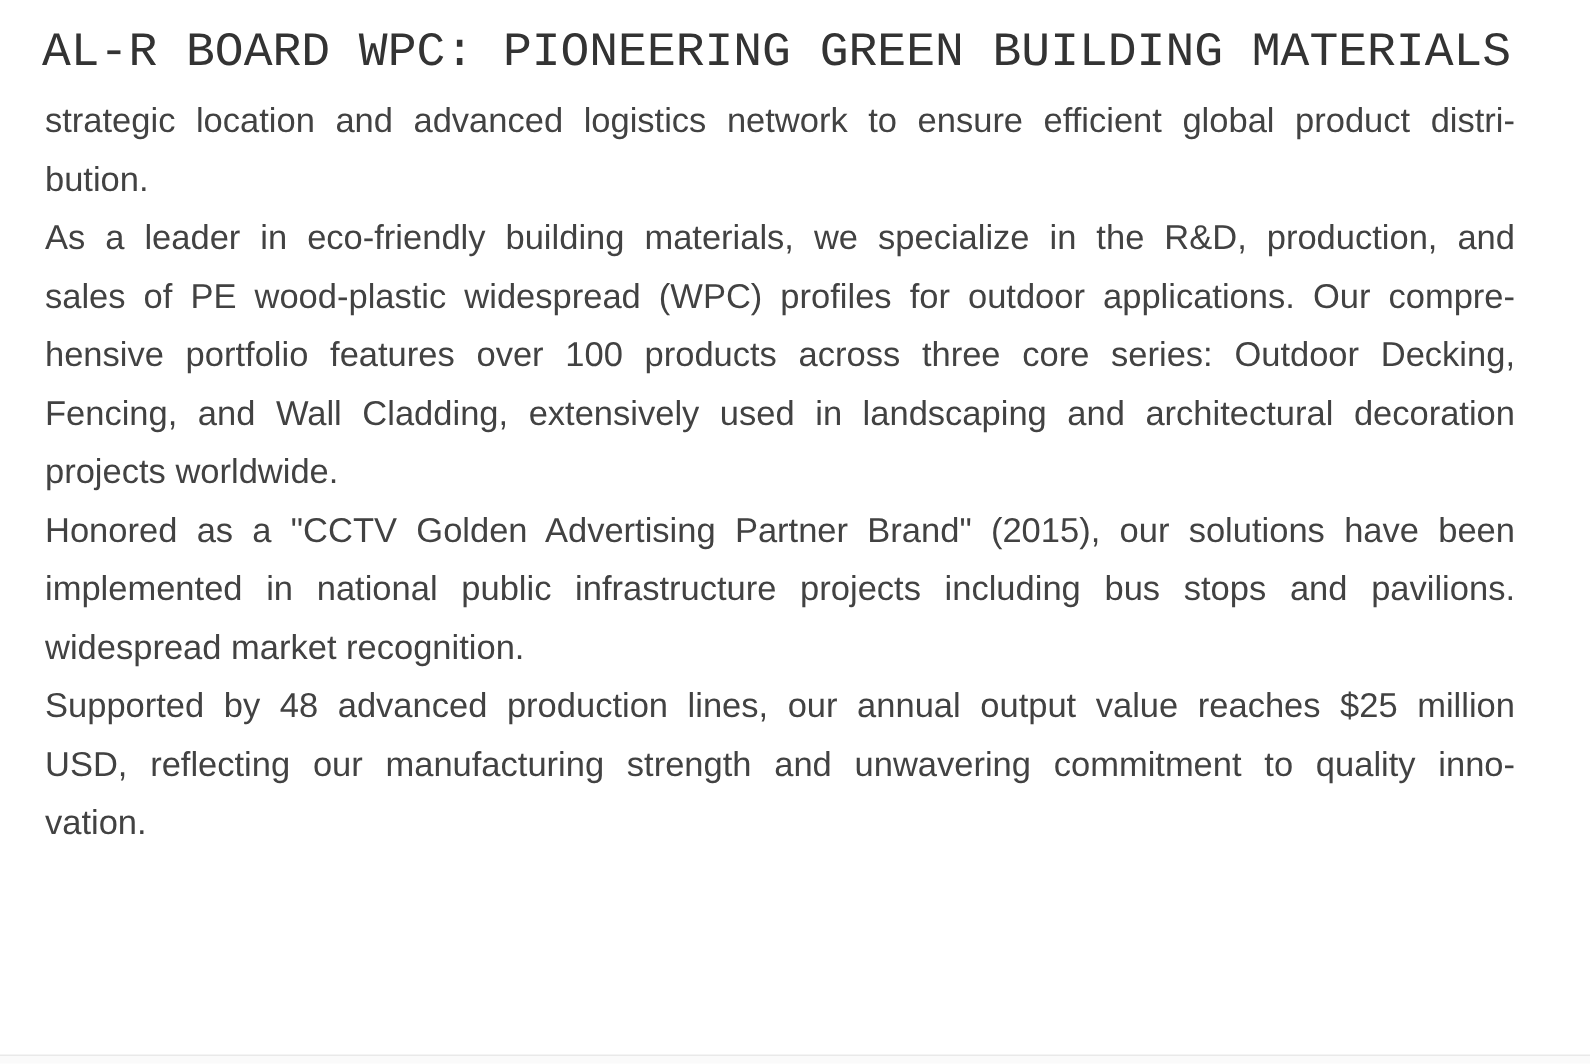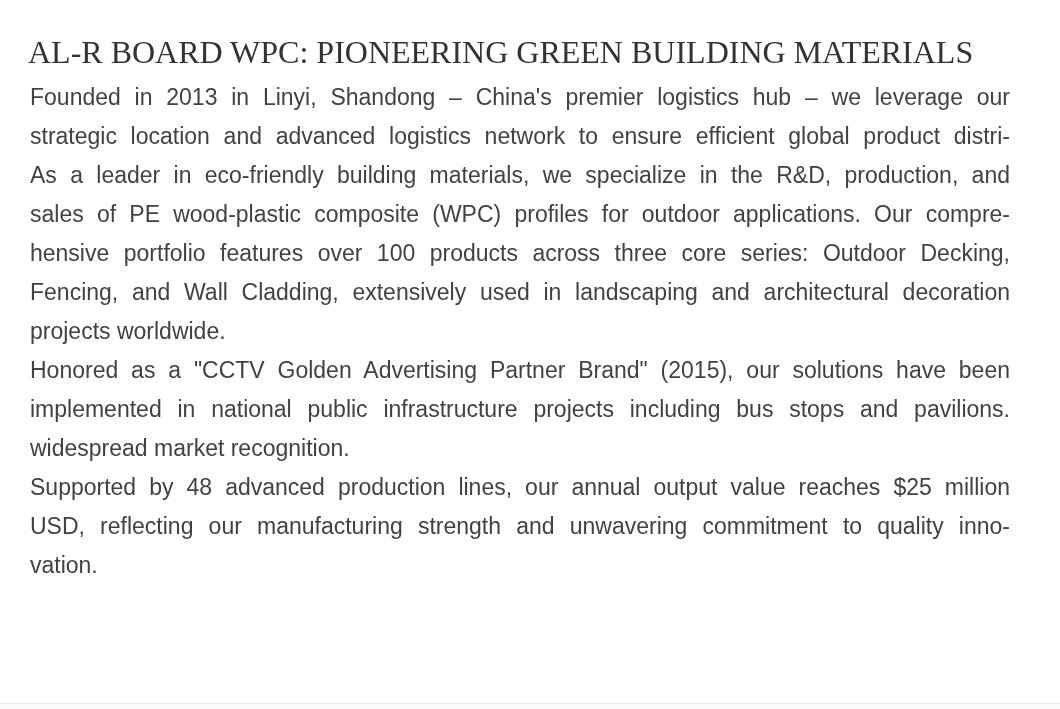--- a/index.html
+++ b/index.html
@@ -13,27 +13,27 @@
     position: relative;
     overflow: hidden;
     font-family: "Liberation Sans", sans-serif;
   }
   .page {
     position: relative;
     width: 1060px;
     height: 709px;
   }
   .title {
-    font-family: Liberation Serif, serif;
+    font-family: Liberation Mono, monospace;
     font-weight: 400;
     font-size: 32px;
     line-height: 40px;
     color: #333333;
     margin: 0;
-    padding: 32px 30px 0 28px;
+    padding: 15px 30px 0 28px;
     white-space: nowrap;
   }
   .content {
     margin: 6px 50px 0 30px;
     width: 980px;
     font-size: 23px;
     line-height: 39px;
     color: #424242;
   }
   .para {
@@ -68,27 +68,27 @@
 </head>
 <body>
 
 <div class="page">
 
   <h1 class="title">AL-R BOARD WPC: PIONEERING GREEN BUILDING MATERIALS</h1>
 
   <div class="content">
 
     <div class="para">
-      <div class="line">Founded in 2013 in Linyi, Shandong – China's premier logistics hub – we leverage our</div>
       <div class="line">strategic location and advanced logistics network to ensure efficient global product distri-</div>
+      <div class="line end">bution.</div>
     </div>
 
     <div class="para">
       <div class="line">As a leader in eco-friendly building materials, we specialize in the R&amp;D, production, and</div>
-      <div class="line">sales of PE wood-plastic composite (WPC) profiles for outdoor applications. Our compre-</div>
+      <div class="line">sales of PE wood-plastic widespread (WPC) profiles for outdoor applications. Our compre-</div>
       <div class="line">hensive portfolio features over 100 products across three core series: Outdoor Decking,</div>
       <div class="line">Fencing, and Wall Cladding, extensively used in landscaping and architectural decoration</div>
       <div class="line end">projects worldwide.</div>
     </div>
 
     <div class="para">
       <div class="line">Honored as a "CCTV Golden Advertising Partner Brand" (2015), our solutions have been</div>
       <div class="line">implemented in national public infrastructure projects including bus stops and pavilions.</div>
       <div class="line end">widespread market recognition.</div>
     </div>

